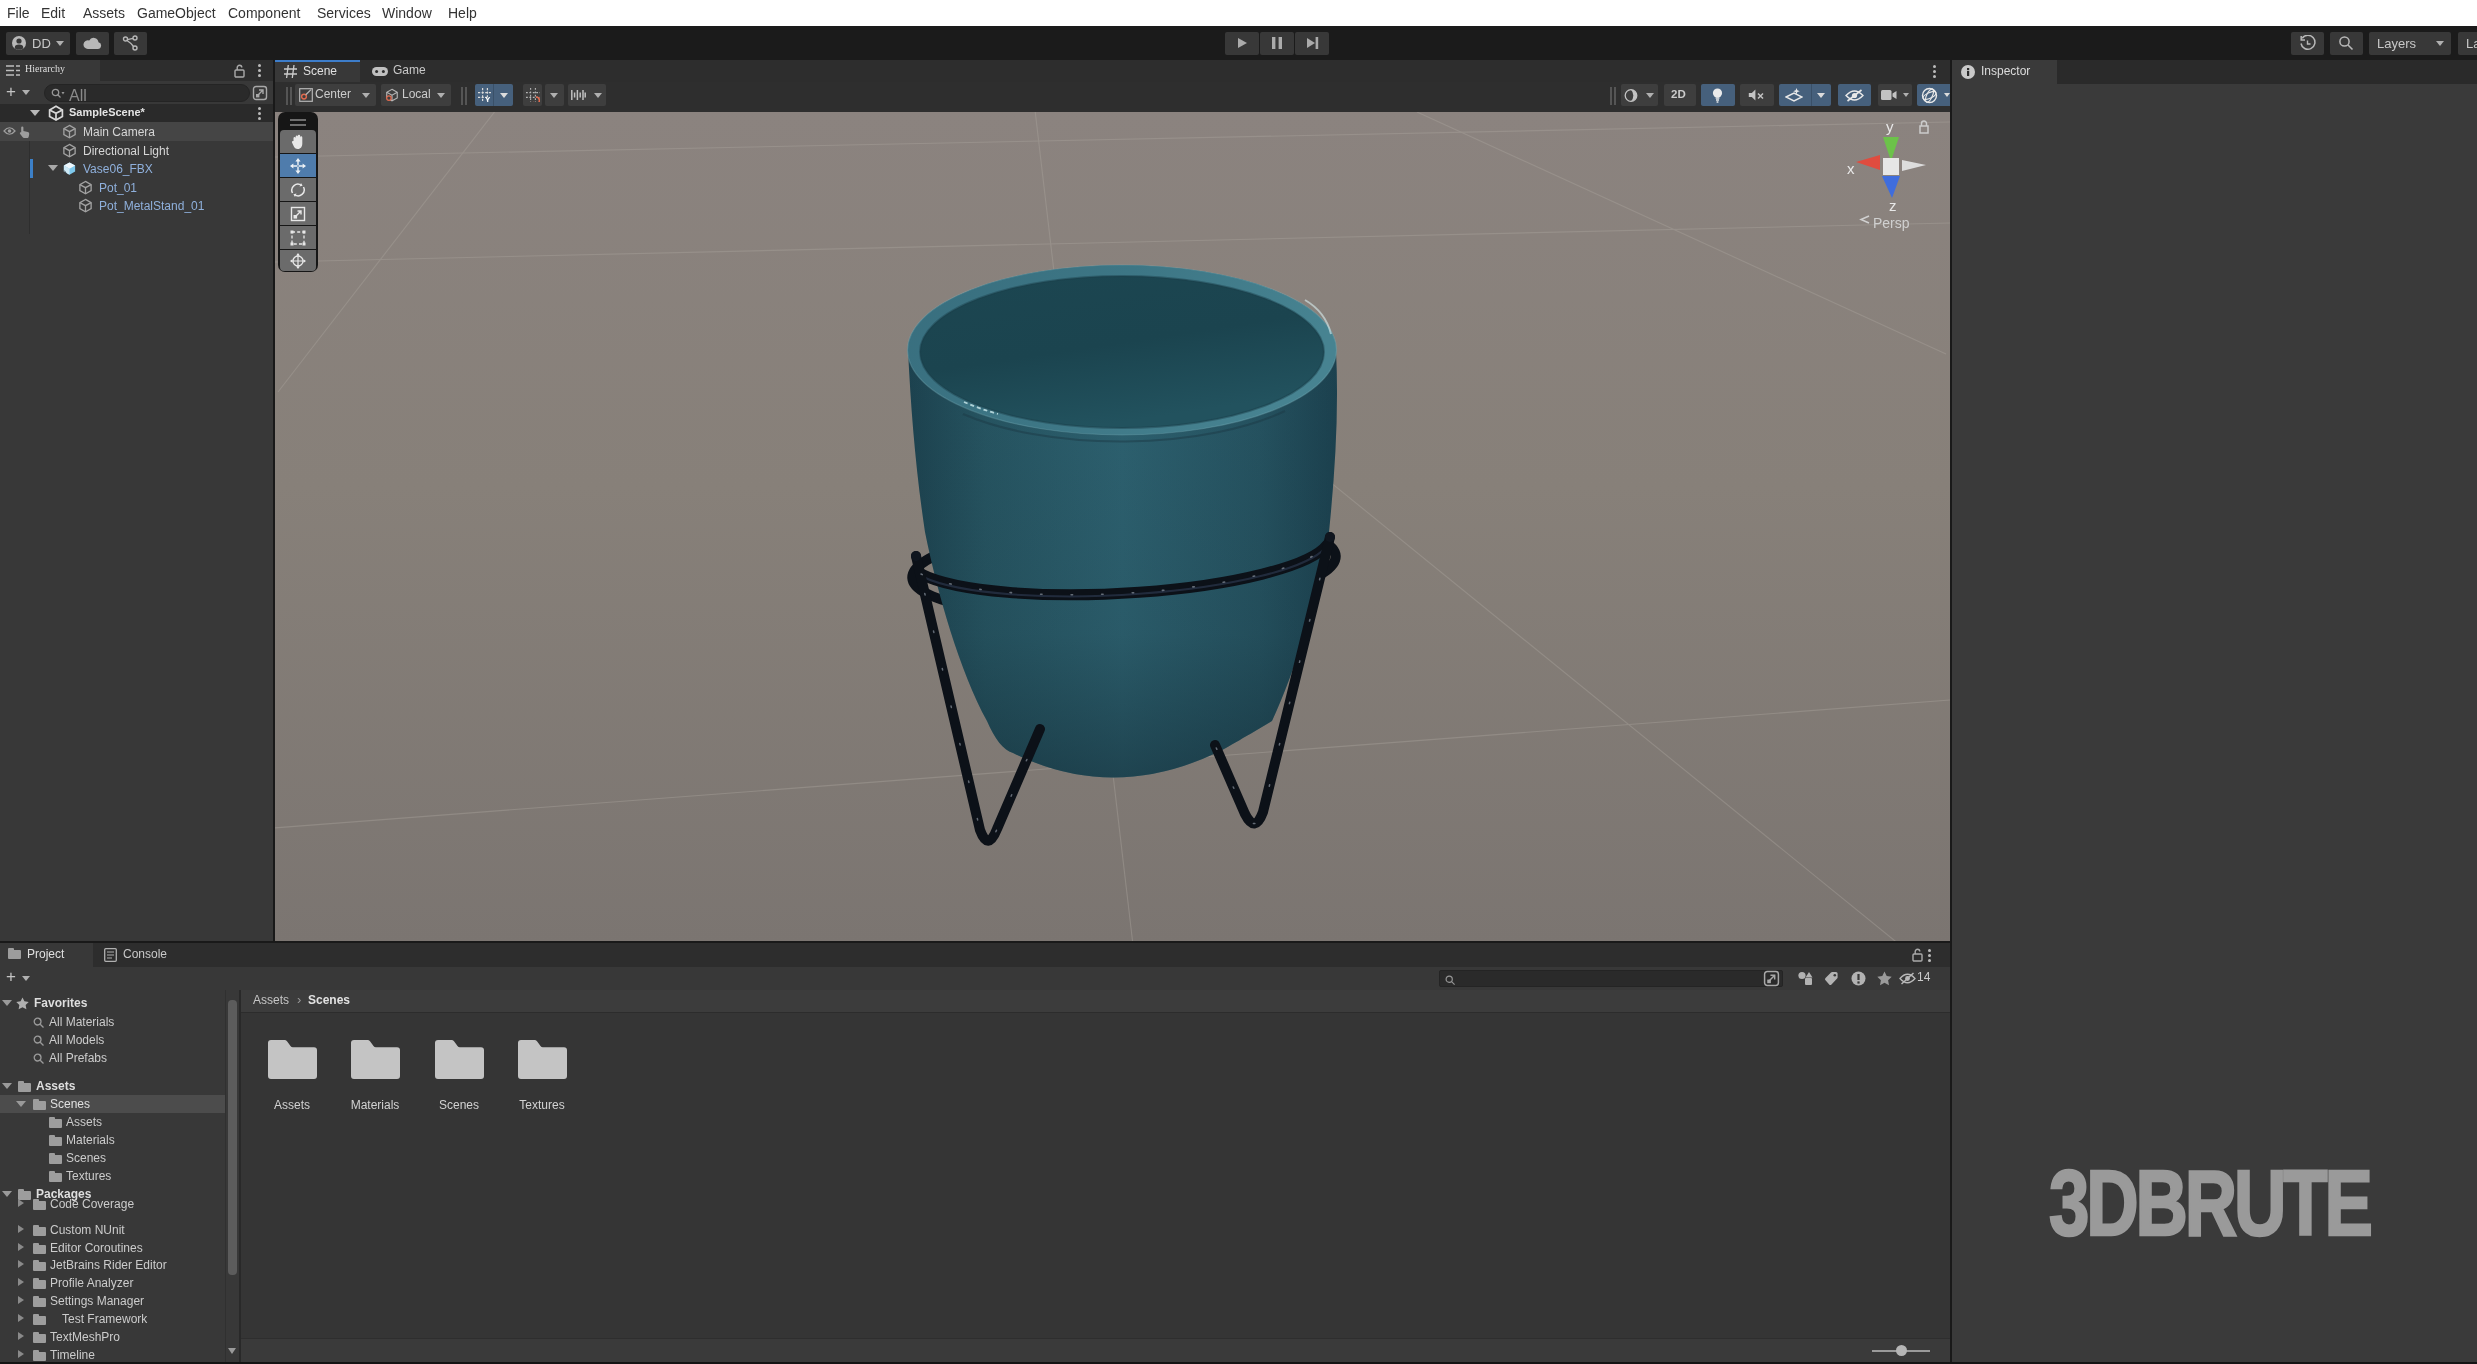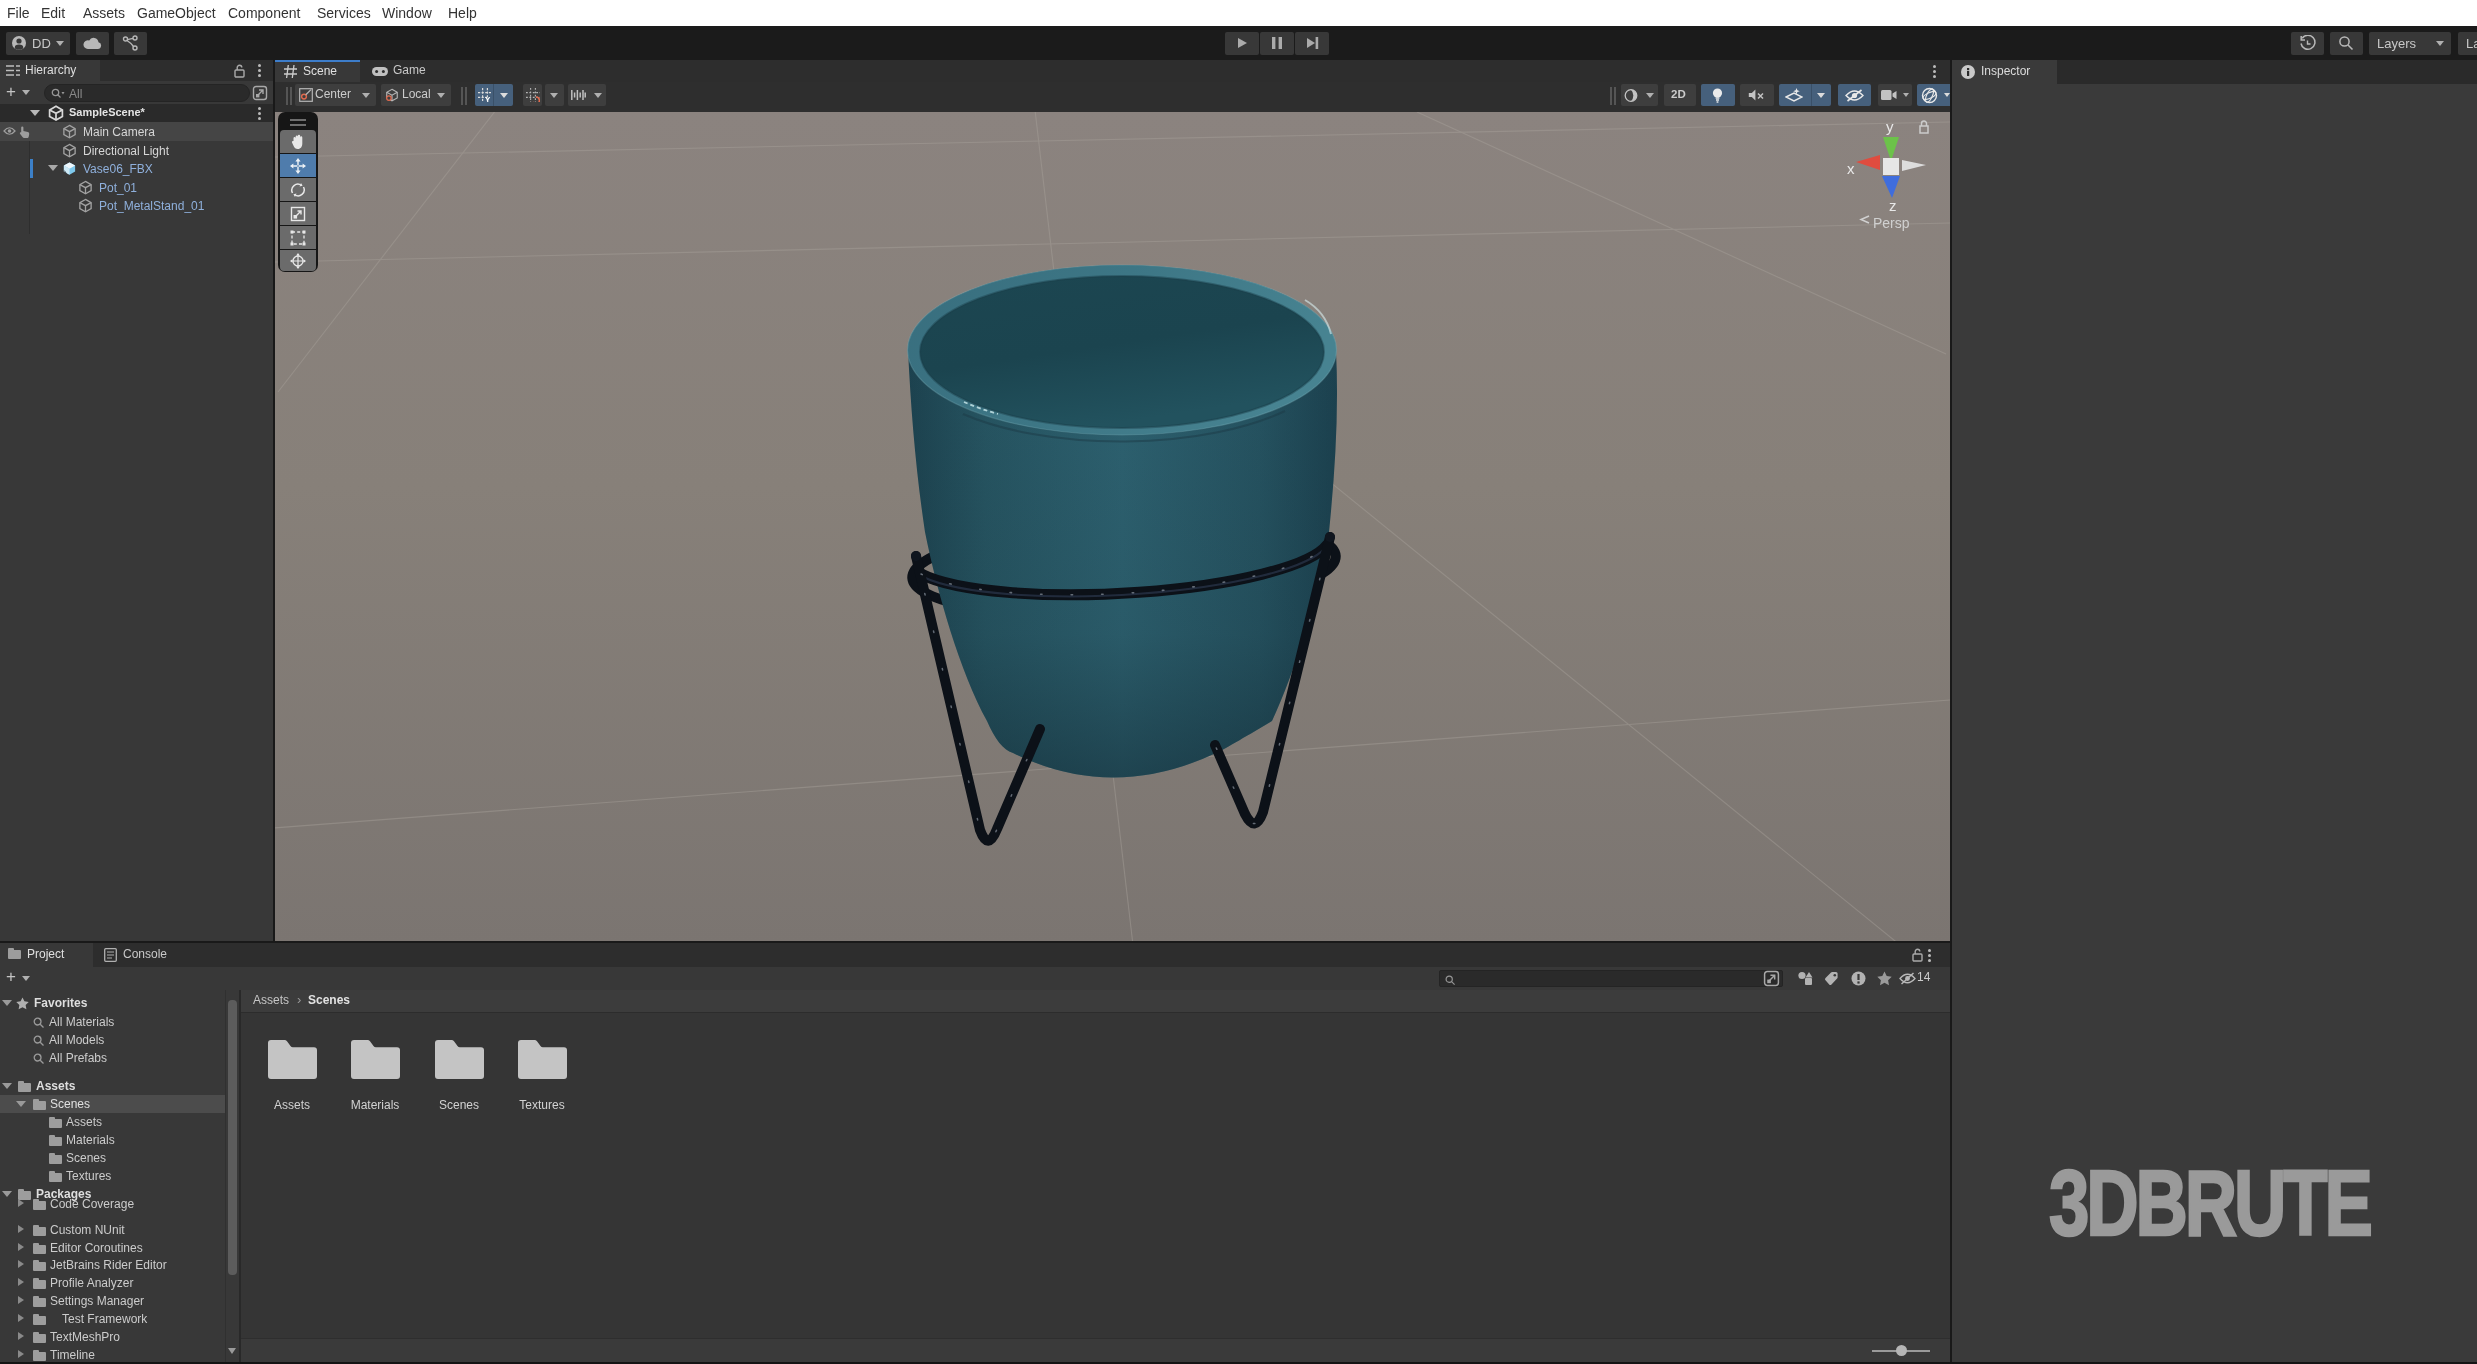--- a/index.html
+++ b/index.html
@@ -109,42 +109,42 @@
   <span style="position:absolute;left:8px;top:4px;font-size:13px;color:#c8c8c8;">La</span>
  </div>
 </div>
 <div id="hierarchy">
 
  <div class="abs" style="left:0;top:0;width:273px;height:21px;background:#2d2d2d;">
   <div class="abs" style="left:0;top:0;width:100px;height:21px;background:#383838;"></div>
   <svg class="abs" style="left:6px;top:4px" width="14" height="13" viewBox="0 0 14 13">
     <path d="M0 2 h8 M0 6.5 h8 M0 11 h8 M10 2 h4 M10 6.5 h4 M10 11 h4" stroke="#bdbdbd" stroke-width="1.6"></path>
   </svg>
-  <span class="abs" style="left:25px;top:3px;font-size:12px;color:#dedede;">Hierarchy</span>
+  <span class="abs" style="left:25px;top:3px;font-size:10px;color:#dedede;font-family:Liberation Serif, serif;">Hierarchy</span>
   <svg class="abs" style="left:233px;top:4px" width="13" height="14" viewBox="0 0 13 14">
     <rect x="2" y="6" width="9" height="7" rx="1" fill="none" stroke="#aaaaaa" stroke-width="1.4"></rect>
     <path d="M4.2 6 V3.6 A2.3 2.3 0 0 1 8.8 3.6" fill="none" stroke="#aaaaaa" stroke-width="1.4"></path>
   </svg>
   <div class="abs" style="left:258px;top:4px;width:3px;height:13px;">
    <div style="width:3px;height:3px;border-radius:50%;background:#bbb;margin-bottom:2px;"></div>
    <div style="width:3px;height:3px;border-radius:50%;background:#bbb;margin-bottom:2px;"></div>
    <div style="width:3px;height:3px;border-radius:50%;background:#bbb;"></div>
   </div>
  </div>
 
  <div class="abs" style="left:0;top:21px;width:273px;height:25px;background:#383838;">
   <span style="position:absolute;left:6px;top:1px;font-size:17px;color:#c4c4c4;">+</span>
   <span style="position:absolute;left:22px;top:9px;width:0;height:0;border-left:4px solid transparent;border-right:4px solid transparent;border-top:5px solid #b0b0b0;"></span>
   <div class="abs" style="left:44px;top:3px;width:206px;height:18px;background:#2a2a2a;border:1px solid #242424;border-radius:9px;">
     <svg class="abs" style="left:6px;top:3px" width="14" height="11" viewBox="0 0 14 11">
      <circle cx="4.5" cy="4.5" r="3.2" fill="none" stroke="#969696" stroke-width="1.3"></circle>
      <path d="M7 7 L9.5 9.5" stroke="#969696" stroke-width="1.3"></path>
      <path d="M10.5 4 l3 0 l-1.5 2.4 z" fill="#969696"></path>
     </svg>
-    <span class="abs" style="left:24px;top:2px;font-size:12px;color:#8a8a8a;">All</span>
+    <span class="abs" style="left:24px;top:2px;font-size:16px;color:#8a8a8a;">All</span>
   </div>
   <svg class="abs" style="left:252px;top:4px" width="16" height="16" viewBox="0 0 16 16">
    <rect x="1.5" y="1.5" width="13" height="13" rx="2.5" fill="none" stroke="#a8a8a8" stroke-width="1.4"></rect>
    <path d="M5 11 L10.5 5.5 M7 5 h4 v4" fill="none" stroke="#a8a8a8" stroke-width="1.4"></path>
    <rect x="4" y="9" width="3.4" height="3.4" fill="#a8a8a8"></rect>
   </svg>
  </div>
 
  <div class="abs" style="left:29px;top:62px;width:1px;height:112px;background:#2e2e2e;"></div>
  <div class="abs" style="left:0;top:44px;width:273px;height:18px;background:#2a2a2a;">

